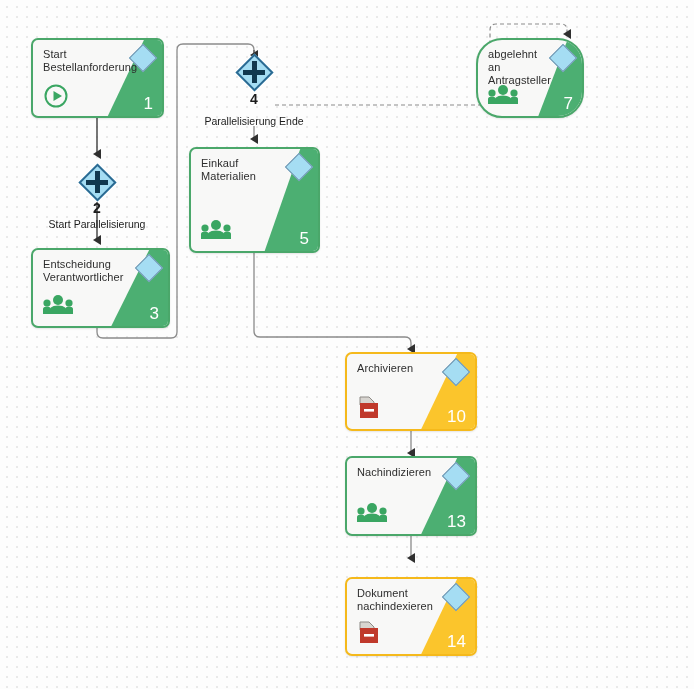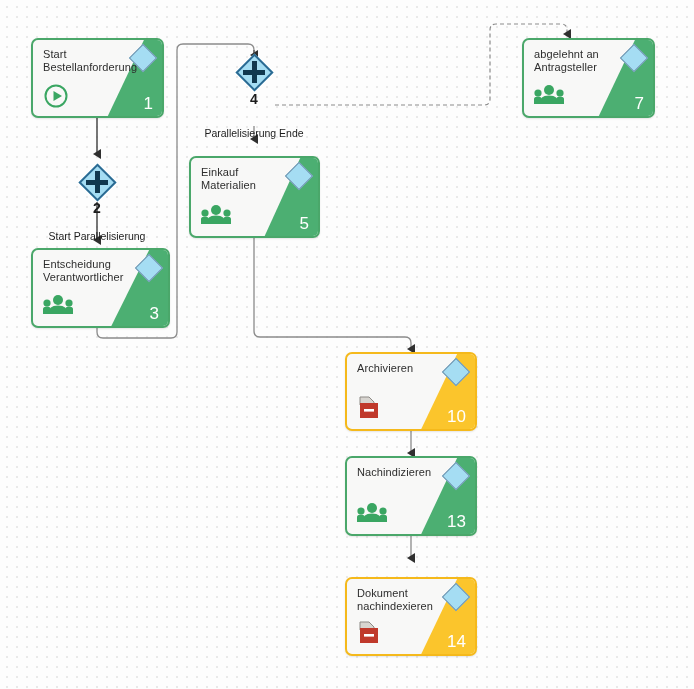--- a/index.html
+++ b/index.html
@@ -133,21 +133,20 @@
     font-size: 14px;
     font-weight: bold;
     color: #1c1c1c;
   }
   .gw-label {
     position: absolute;
     text-align: center;
     font-size: 10.5px;
     color: #1c1c1c;
     white-space: nowrap;
-    margin-top: 12px;
   }
 </style>
 </head>
 <body>
 
 <div id="canvas">
 
   <svg id="edges" viewBox="0 0 694 689" width="694" height="689">
     <defs>
       <marker id="arrowDark" markerWidth="10" markerHeight="10" refX="5" refY="4" orient="auto" markerUnits="userSpaceOnUse">
@@ -229,42 +228,42 @@
   </div>
 
   <div class="gateway" style="left:235px; top:53px;">
     <div class="dia"></div>
     <div class="plus-h"></div>
     <div class="plus-v"></div>
   </div>
   <div class="gw-num" style="left:235px; top:91px; width:38px;">4</div>
   <div class="gw-label" style="left:154px; top:115px; width:200px;">Parallelisierung Ende</div>
 
-  <div class="node" style="left:189px; top:156px; width:131px; height:82px;">
+  <div class="node" style="left:189px; top:147px; width:131px; height:106px;">
     <div class="fill">
       <div class="wedge"></div>
     </div>
     <div class="title">
       <div>Einkauf Materialien</div>
     </div>
     <div class="badge"></div>
     <div class="icon">
       <svg viewBox="0 0 30 26" width="30" height="26">
         <circle cx="15" cy="8" r="5" fill="#3aa662"></circle>
         <path d="M5,22 Q5,13.5 15,13.5 Q25,13.5 25,22 z" fill="#3aa662"></path>
         <circle cx="4" cy="11" r="3.6" fill="#3aa662"></circle>
         <path d="M0,22 L0,17 Q0,14.5 4,14.5 Q6,14.5 7,15.4 L7,22 z" fill="#3aa662"></path>
         <circle cx="26" cy="11" r="3.6" fill="#3aa662"></circle>
         <path d="M30,22 L30,17 Q30,14.5 26,14.5 Q24,14.5 23,15.4 L23,22 z" fill="#3aa662"></path>
       </svg>
     </div>
     <div class="num">5</div>
   </div>
 
-  <div class="node" style="left:522px; top:38px; width:133px; height:80px;">
+  <div class="node" style="left:476px; top:38px; width:108px; height:80px;border-radius:26px;">
     <div class="fill">
       <div class="wedge"></div>
     </div>
     <div class="title">
       <div>abgelehnt an</div>
       <div>Antragsteller</div>
     </div>
     <div class="badge"></div>
     <div class="icon">
       <svg viewBox="0 0 30 26" width="30" height="26">

